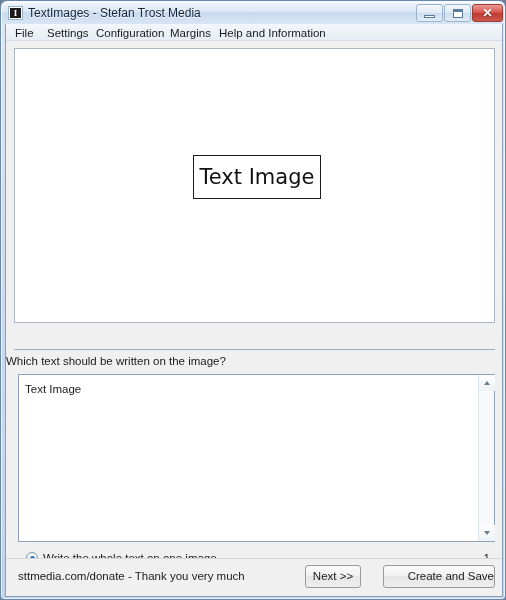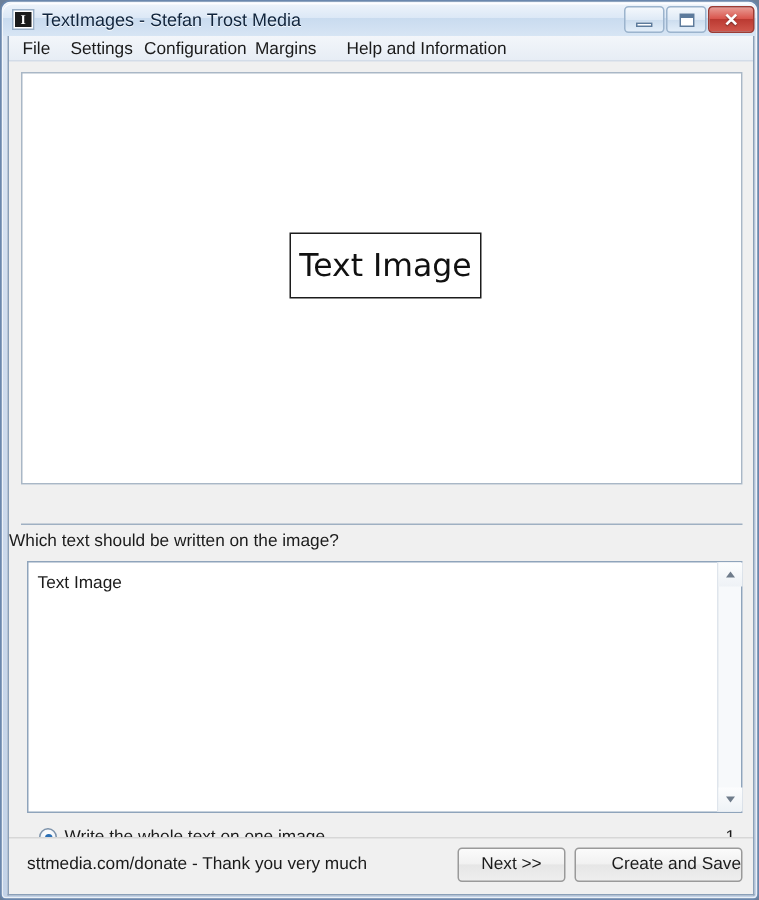--- a/index.html
+++ b/index.html
@@ -363,21 +363,21 @@
     text-align: center;
     font-size: 11.5px;
     color: #1b1b1b;
     background: linear-gradient(to bottom,#fbfbfb 0%,#f1f1f1 48%,#e6e6e6 50%,#eeeeee 100%);
     border: 1px solid #9a9a9a;
     border-radius: 3px;
     box-sizing: border-box;
     cursor: default;
     white-space: nowrap;
   }
-  #btn-next { left: 299px; width: 72px; }
+  #btn-next { left: 299px; width: 56px; }
   #btn-create { left: 377px; width: 112px; text-align: right; }
 </style>
 </head>
 <body>
 
 <div id="window">
 
   <div id="titlebar">
     <div id="title-icon">
       <div class="glyph">I</div>
@@ -395,21 +395,21 @@
     </div>
   </div>
 
   <div id="client">
 
     <div id="menubar">
       <div class="menu-item" style="left:4px">File</div>
       <div class="menu-item" style="left:36px">Settings</div>
       <div class="menu-item" style="left:85px">Configuration</div>
       <div class="menu-item" style="left:159px">Margins</div>
-      <div class="menu-item" style="left:220px">Help and Information</div>
+      <div class="menu-item" style="left:208px">Help and Information</div>
     </div>
 
     <div id="preview">
       <div id="preview-box">
         <div class="ptext">Text Image</div>
       </div>
     </div>
 
     <div id="tab-underline"></div>
 

